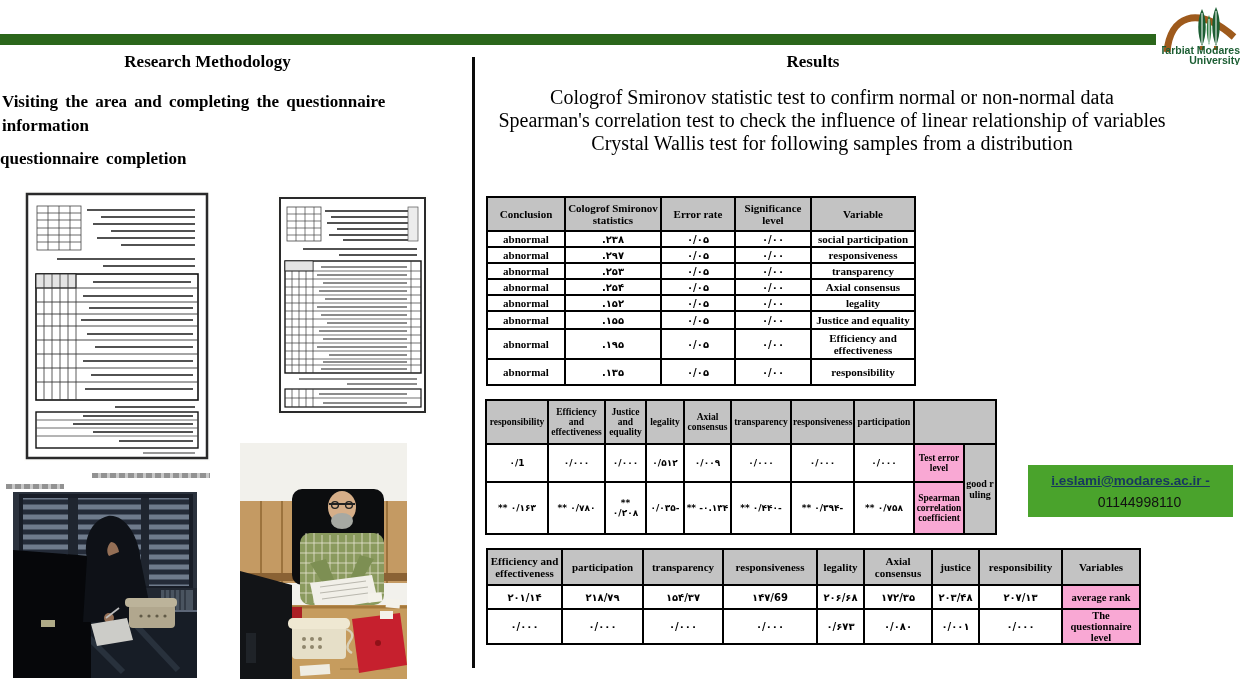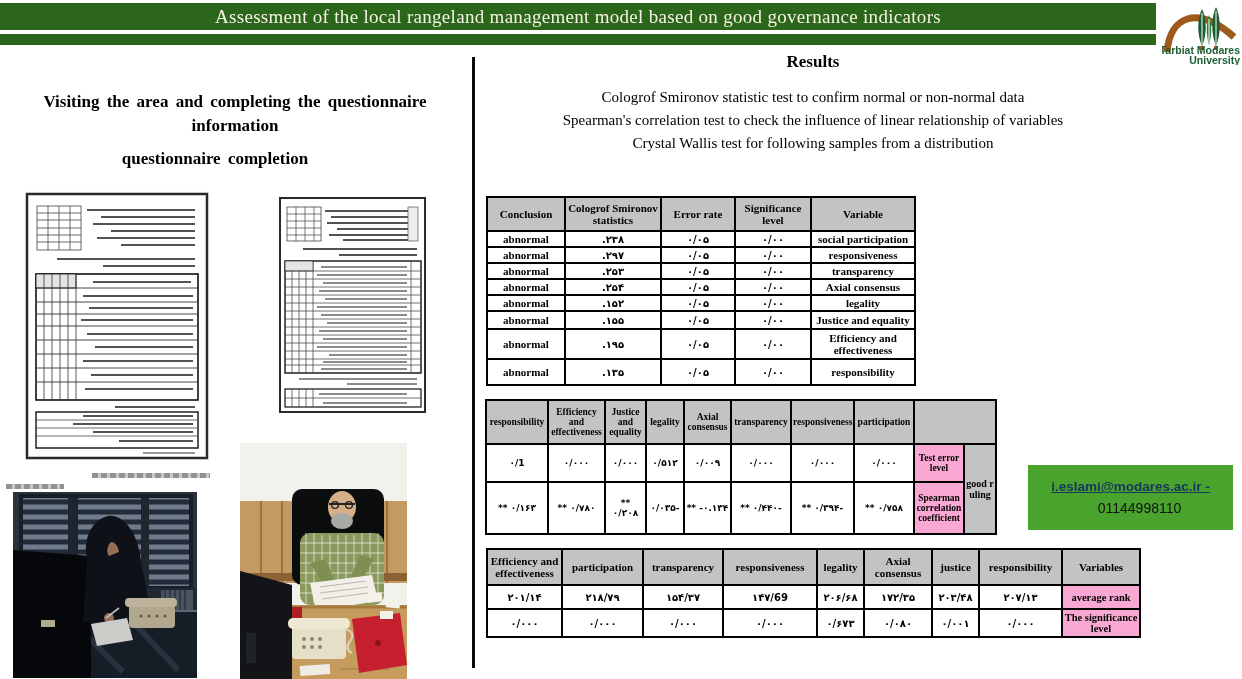--- a/index.html
+++ b/index.html
@@ -6,72 +6,70 @@
   .poster{position:relative;width:1242px;height:679px;background:#fff;overflow:hidden;
           font-family:"Liberation Serif",serif;color:#000;}
   .abs{position:absolute;}
   
   .bar{position:absolute;background:#2b661b;}
   .title{left:0;top:3px;width:1156px;height:27px;line-height:27px;text-align:center;
          color:#f6f3e4;font-size:19px;letter-spacing:.3px;}
   .bar2{left:0;top:34px;width:1156px;height:11px;}
   
   .h1{font-weight:bold;font-size:17px;text-align:center;}
-  .body-line{font-weight:bold;font-size:17px;text-align:center;word-spacing:3px;line-height:24px;}
-  .res-lines{font-size:15px;text-align:center;line-height:23px;}
+  .body-line{font-weight:bold;font-size:17px;word-spacing:3px;line-height:24px;}
+  .res-lines{font-size:20px;text-align:center;line-height:23px;padding-left:19px;}
   
   .vline{left:472px;top:57px;width:3px;height:611px;background:#0a0a0a;}
   
   table{border-collapse:collapse;table-layout:fixed;position:absolute;background:#fff;}
   th,td{border:2px solid #000;text-align:center;vertical-align:middle;font-weight:bold;
         padding:0 1px;overflow:hidden;}
   th{background:#c3c3c3;}
   .lbl{background:#f9a8d4;}
   .t1{left:486px;top:196px;width:428px;font-size:11px;}
   .t1 th{font-size:11px;line-height:12px;}
   .t2{left:485px;top:399px;width:510px;font-size:9px;}
   .t2 th{font-size:9.5px;line-height:10px;}
   .t2 .lbl{font-size:9.5px;line-height:10px;}
   .t2 .grp{font-size:10px;line-height:11px;word-break:break-all;background:#c3c3c3;}
   .t3{left:486px;top:548px;width:653px;font-size:11px;}
   .t3 th{font-size:11px;line-height:12px;}
   .t3 .lbl{font-size:10.5px;line-height:11px;}
   .num{font-family:"DejaVu Sans",sans-serif;font-weight:bold;font-size:10px;}
   .t2 .num{font-size:9px;}
   
-  .contact{left:1028px;top:465px;width:205px;height:65px;background:#4aa32c;
+  .contact{left:1028px;top:465px;width:205px;height:52px;background:#4aa32c;
            display:flex;flex-direction:column;justify-content:center;align-items:center;
            font-family:"Liberation Sans",sans-serif;}
   .contact a{color:#17375e;font-size:13.5px;font-weight:bold;text-decoration:underline;}
   .contact .phone{color:#111;font-size:14px;margin-top:6px;margin-left:18px;}
   .smudge{background:repeating-linear-gradient(90deg,#777 0 6px,#bbb 6px 9px);height:5px;opacity:.8;}
 </style>
 </head>
 <body>
 
 <div class="poster">
 
-  <div class="bar title">
-    <span>Assessment of the local rangeland management model based on good governance indicators</span>
-  </div>
   <div class="bar bar2"></div>
 
   <svg class="abs" style="left:1162px;top:1px;" width="79" height="64" viewBox="0 0 79 64">
     <path d="M5 51 C8 16 34 3 72 36" fill="none" stroke="#9e5a1c" stroke-width="7"></path>
     <g>
       <path d="M40 8 C35 18 35 34 40 45 C45 34 45 18 40 8 Z" fill="#1c5e33"></path>
       <path d="M54 6 C49 17 49 33 54 45 C59 33 59 17 54 6 Z" fill="#1c5e33"></path>
       <path d="M47 14 C44 22 44 34 47 44 C50 34 50 22 47 14 Z" fill="#2e7d43"></path>
       <path d="M40 12 L40 43 M54 10 L54 43 M47 18 L47 42" stroke="#fff" stroke-width="1" fill="none"></path>
       <path d="M38 45 h4 v4 h-4 z M52 45 h4 v4 h-4 z" fill="#9e5a1c"></path>
     </g>
     <text x="78" y="53" text-anchor="end" font-family="Liberation Sans,sans-serif" font-size="10.5" font-weight="bold" fill="#1c5e33">Tarbiat Modares</text>
     <text x="78" y="63" text-anchor="end" font-family="Liberation Sans,sans-serif" font-size="10.5" font-weight="bold" fill="#1c5e33">University</text>
   </svg>
 
+  <div class="abs h1" style="left:0;top:52px;width:415px;">Research Methodology</div>
   <div class="abs body-line" style="left:2px;top:90px;width:466px;">Visiting the area and completing the questionnaire information</div>
   <div class="abs body-line" style="left:0;top:147px;width:430px;">questionnaire completion</div>
 
   <svg class="abs" style="left:23px;top:190px;" width="188" height="272" viewBox="0 0 188 272">
     <rect x="1" y="1" width="186" height="270" fill="#fdfdfb"></rect>
     <rect x="4" y="4" width="180" height="264" fill="#fff" stroke="#2a2a2a" stroke-width="2.5"></rect>
     <g stroke="#444" stroke-width="0.8" fill="none">
       <rect x="14" y="16" width="44" height="44"></rect>
       <path d="M25 16 V60 M36 16 V60 M47 16 V60 M14 23 H58 M14 30 H58 M14 38 H58 M14 45 H58 M14 52 H58"></path>
     </g>
@@ -395,21 +393,21 @@
     </tr>
     <tr style="height:28px">
       <td class="num">۰/۰۰۰</td>
       <td class="num">۰/۰۰۰</td>
       <td class="num">۰/۰۰۰</td>
       <td class="num">۰/۰۰۰</td>
       <td class="num">۰/۶۷۳</td>
       <td class="num">۰/۰۸۰</td>
       <td class="num">۰/۰۰۱</td>
       <td class="num">۰/۰۰۰</td>
-      <td class="lbl">The significance level</td>
+      <td class="lbl">The questionnaire level</td>
     </tr>
   </tbody>
     </table>
 
   <div class="abs contact">
     <a>i.eslami@modares.ac.ir -</a>
     <div class="phone">01144998110</div>
   </div>
 
 </div>

